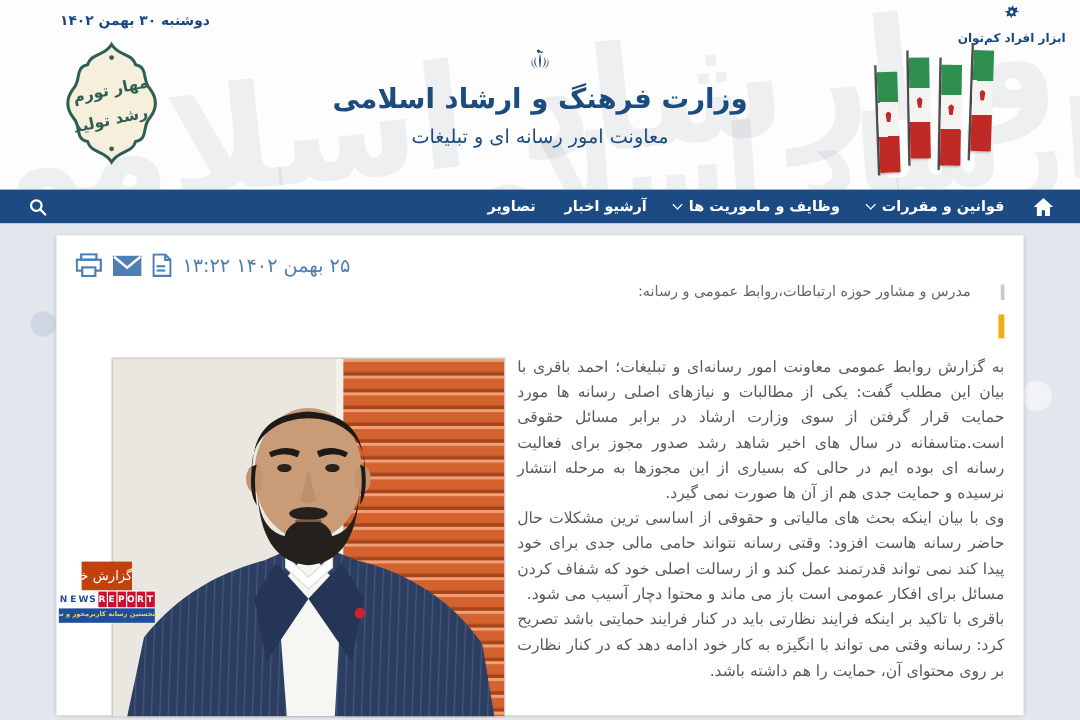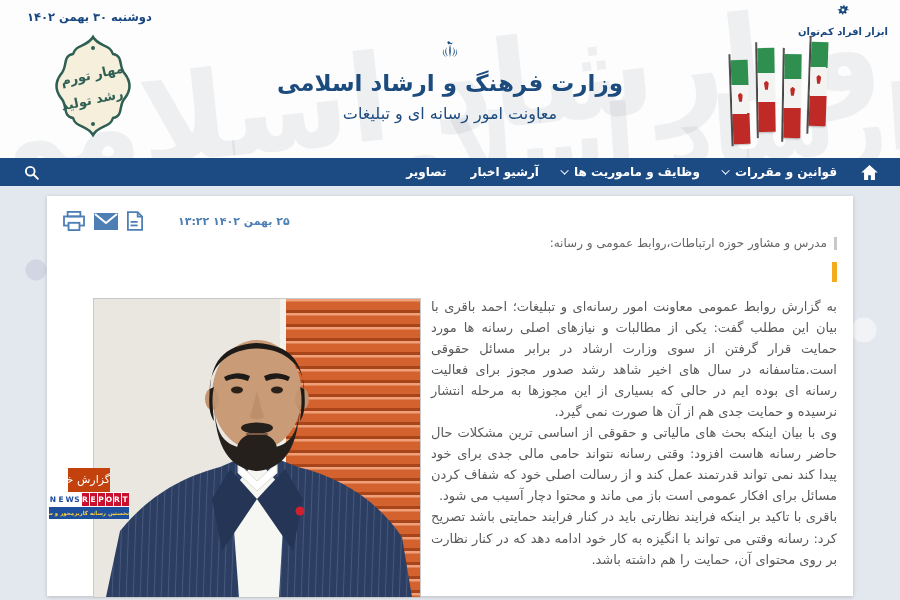--- a/index.html
+++ b/index.html
@@ -18,21 +18,21 @@
   .site-top { position:relative; background:#fdfdfd; overflow:hidden; }
   .watermark {
     position:absolute; white-space:nowrap; pointer-events:none;
     color:rgba(70,80,100,.08); font-weight:bold; z-index:0;
   }
   .wm1 { font-size:120px; top:-20px; left:-60px; transform:rotate(-6deg); }
   .wm2 { font-size:90px;  top:60px;  left:300px; transform:rotate(-4deg); }
 
   .topbar { position:relative; height:38px; z-index:2; }
   .topbar-date {
-    position:absolute; left:27px; top:10px;
+    position:absolute; left:50px; top:10px;
     font-size:11.5px; font-weight:bold; color:#17477e; direction:rtl;
   }
   .topbar-links {
     position:absolute; right:140px; top:9px;
     display:flex; gap:24px; direction:ltr;
   }
   .topbar-links span {
     font-size:12px; font-weight:bold; color:#17477e; cursor:pointer;
   }
   .access-tools { position:absolute; right:12px; top:2px; text-align:left; cursor:pointer; }
@@ -84,23 +84,23 @@
   }
   .nav-search { margin-right:auto; padding:0 14px; cursor:pointer; display:flex; align-items:center; height:100%; }
 
   
   .card {
     width:806px; margin:10px auto 0; background:#fff; position:relative;
     box-shadow:0 1px 4px rgba(0,0,0,.18); padding:12px 16px 20px; min-height:400px;
   }
   .meta-row { display:flex; direction:ltr; align-items:center; gap:9px; height:26px; }
   .meta-icon { cursor:pointer; display:flex; align-items:center; }
-  .meta-date { direction:rtl; font-size:11px; font-weight:bold; color:#4d7fb5; margin-left:26px; }
-
-  .kicker-row { display:flex; direction:rtl; align-items:center; gap:7px; margin-top:2px; }
+  .meta-date { direction:rtl; font-size:16px; font-weight:normal; color:#4d7fb5; margin-left:0; }
+
+  .kicker-row { display:flex; direction:rtl; align-items:center; gap:25px; margin-top:2px; }
   .kicker-bar { width:3px; height:13px; background:#c9c9c9; }
   .kicker { font-size:12px; color:#666; }
 
   .title-row { display:flex; direction:rtl; align-items:center; gap:7px; margin-top:12px; }
   .title-bar { width:5px; height:20px; background:#f2ac1d; }
   .article-title { font-size:17px; font-weight:bold; color:#1c4b7e; }
 
   .lead-box {
     margin-top:16px; background:#efefef; border-right:3px solid #8f8f8f;
     padding:9px 12px; direction:rtl; text-align:justify;

